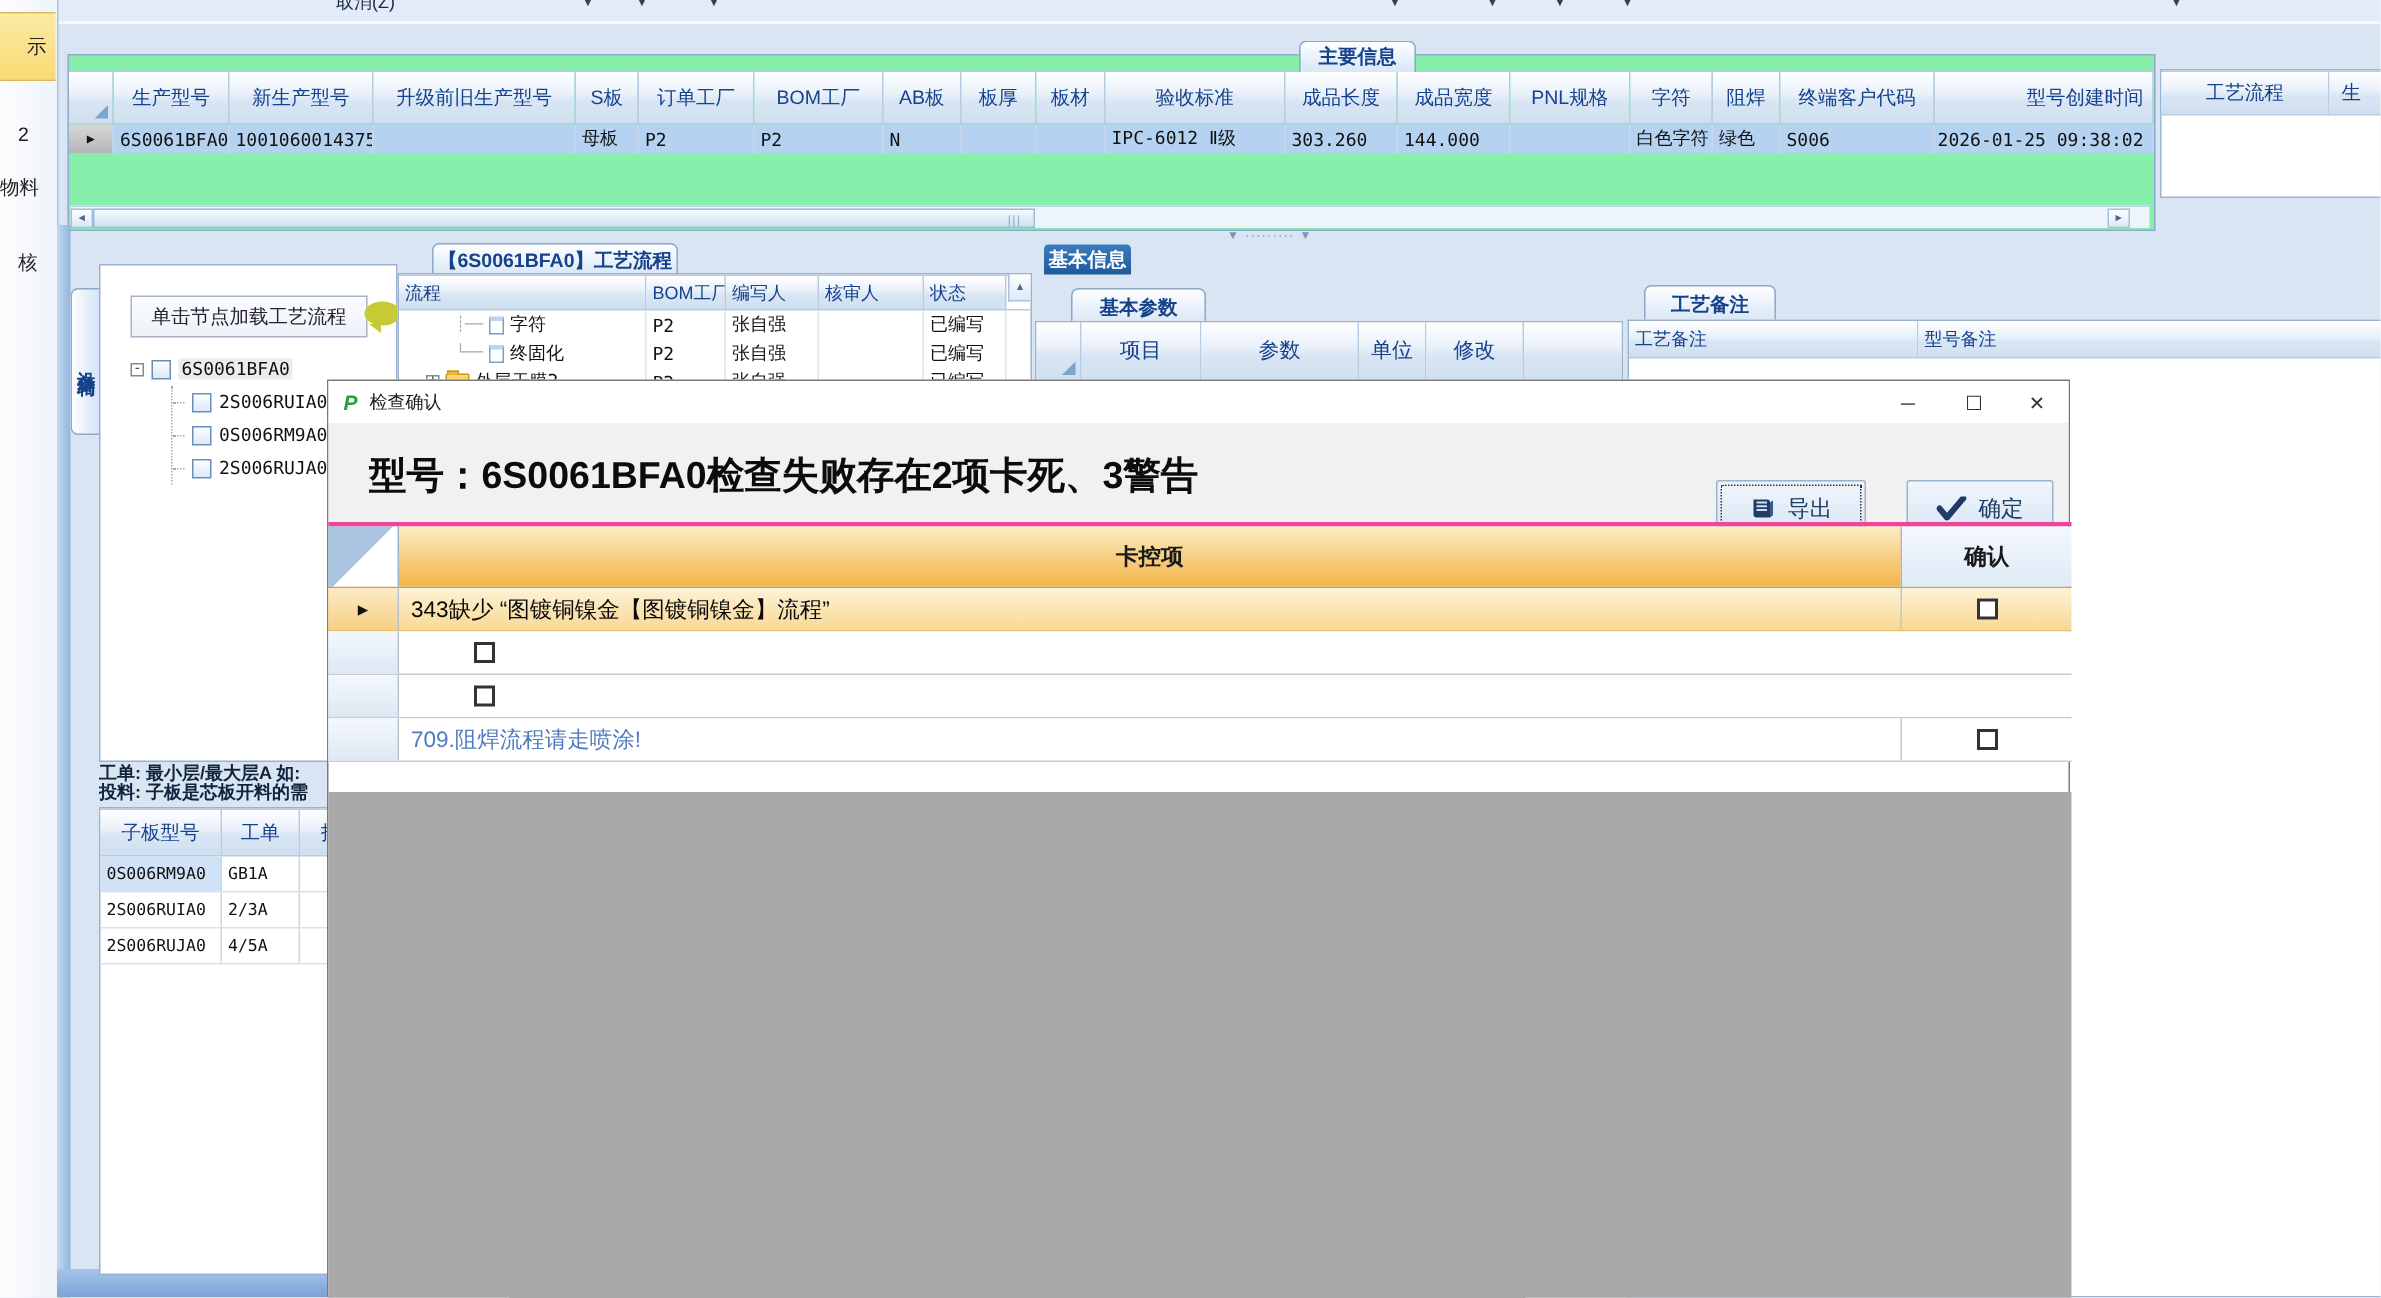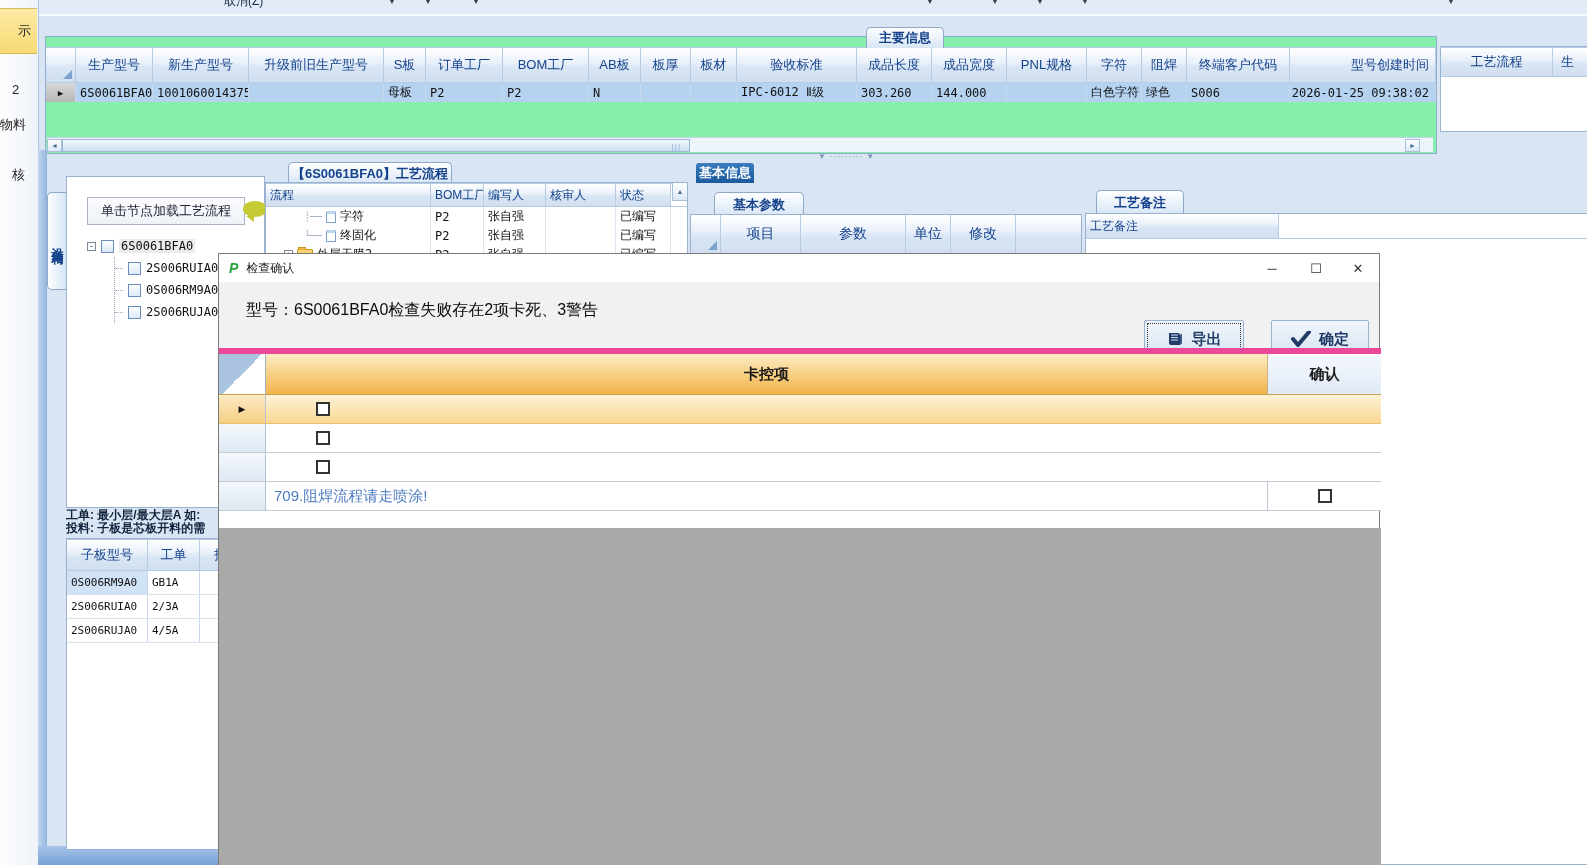--- a/index.html
+++ b/index.html
@@ -81,25 +81,25 @@
   .st-rw{height:23px;border-bottom:1px solid #d8e2ee}
   .st-rw .cell{font-size:11px}
   .botstrip{left:38px;top:846px;width:180px;height:19px;background:linear-gradient(#a6c4ea,#7aa2d4)}
   
   .dialog{left:218px;top:253px;width:1162px;height:612px;background:#fff;border:1px solid #7a7a7a;box-sizing:border-box;z-index:50}
   .d-title{height:28px;background:#fff;display:flex;align-items:center;padding-left:10px;gap:8px}
   .d-logo{font-weight:900;font-style:italic;color:#27a13b;font-size:14px}
   .d-title-text{font-size:12px;color:#1a1a1a}
   .d-ctrl{position:absolute;top:0;height:28px;width:34px;display:flex;align-items:center;justify-content:center;font-size:13px;color:#333}
   .d-head{position:absolute;left:0;top:28px;width:100%;height:66px;background:#f1f1f1}
-  .d-msg{position:absolute;left:27px;top:18px;font-size:16px;font-weight:normal;color:#0c0c0c;white-space:nowrap}
-  .d-btn{position:absolute;top:38px;height:38px;background:linear-gradient(#f0f5fb,#d7e5f4);border:1px solid #9ab4d0;border-radius:2px;display:flex;align-items:center;justify-content:center;gap:8px;font-size:15px;font-weight:bold;color:#1f3b66;box-sizing:border-box}
+  .d-msg{position:absolute;left:27px;top:18px;font-size:25px;font-weight:bold;color:#0c0c0c;white-space:nowrap}
+  .d-btn{position:absolute;top:38px;height:38px;background:linear-gradient(#f0f5fb,#d7e5f4);border:1px solid #9ab4d0;border-radius:2px;display:flex;align-items:center;justify-content:center;gap:8px;font-size:15px;font-weight:normal;color:#1f3b66;box-sizing:border-box}
   .d-btn.focus{outline:1px dotted #333;outline-offset:-4px}
   .dg{position:absolute;left:0;top:94px;width:1162px}
-  .dg-hd{display:flex;height:40px;border-top:6px solid #ec4899;border-bottom:1px solid #c8a050}
+  .dg-hd{display:flex;height:40px;border-top:3px solid #ec4899;border-bottom:1px solid #c8a050}
   .dg-sel-hd{width:47px;background:linear-gradient(135deg,#aac4e0 0 50%,#ffffff 50% 100%);border-right:1px solid #a0b4c8;box-sizing:border-box}
   .dg-main-hd{width:1002px;background:linear-gradient(#fcecc6,#f7cd7c 55%,#f2b44c);display:flex;align-items:center;justify-content:center;font-size:15px;font-weight:bold;color:#1a1a1a;border-right:1px solid #c8b088;box-sizing:border-box}
   .dg-cf-hd{width:113px;background:linear-gradient(#f4f8fd,#dfeaf6);display:flex;align-items:center;justify-content:center;font-size:15px;font-weight:bold;color:#1a1a1a}
   .dg-rw{display:flex;height:28px;border-bottom:1px solid #c4ccd6;background:#fff}
   .dg-sel{width:47px;background:linear-gradient(#f4f8fc,#dde8f3);border-right:1px solid #b4c2d2;box-sizing:border-box;display:flex;align-items:center;justify-content:center}
   .dg-txt{width:1002px;display:flex;align-items:center;padding-left:8px;font-size:15px;border-right:1px solid #c0c8d4;box-sizing:border-box;overflow:hidden;white-space:nowrap}
   .dg-cf{width:113px;display:flex;align-items:center;justify-content:center}
   .dg-rw.sel{background:linear-gradient(#fdf2d6,#f9d894);border-bottom:1px solid #e8c070}
   .dg-rw.sel .dg-sel{background:linear-gradient(#fcebc4,#f6cf83)}
   .t-black{color:#0a0a0a}.t-blue{color:#4f7cc0}.t-red{color:#d40000}
@@ -279,20 +279,21 @@
       <div class="cell" style="width:45px">单位</div>
       <div class="cell" style="width:65px">修改</div>
       <div class="cell" style="flex:1;border-right:none"></div>
     </div>
   </div>
 
   <div class="tab remark-tab">工艺备注</div>
   <div class="abs remark-body">
     <div class="hd rk-hd" style="border-top:none">
       <div class="cell" style="width:193px">工艺备注</div>
+      <div class="cell" style="flex:1;border-right:none">型号备注</div>
     </div>
   </div>
 
   <div class="abs worder-text">
     <div class="nowrap">工单: 最小层/最大层A 如:</div>
     <div class="nowrap">投料: 子板是芯板开料的需</div>
   </div>
   <div class="abs sub-panel">
     <div class="hd st-hd">
       <div class="cell" style="width:81px">子板型号</div>
@@ -347,20 +348,21 @@
       <div class="dg-hd">
         <div class="dg-sel-hd"></div>
         <div class="dg-main-hd">卡控项</div>
         <div class="dg-cf-hd">确认</div>
       </div>
 
       <div class="dg-rw sel">
         <div class="dg-sel">
             <span class="ptr">▶</span>
           </div>
+        <div class="dg-txt t-black">343缺少 “图镀铜镍金【图镀铜镍金】流程”</div>
         <div class="dg-cf">
             <span class="ccb"></span>
           </div>
       </div>
       <div class="dg-rw">
         <div class="dg-sel"></div>
         <div class="dg-cf">
             <span class="ccb"></span>
           </div>
       </div>

